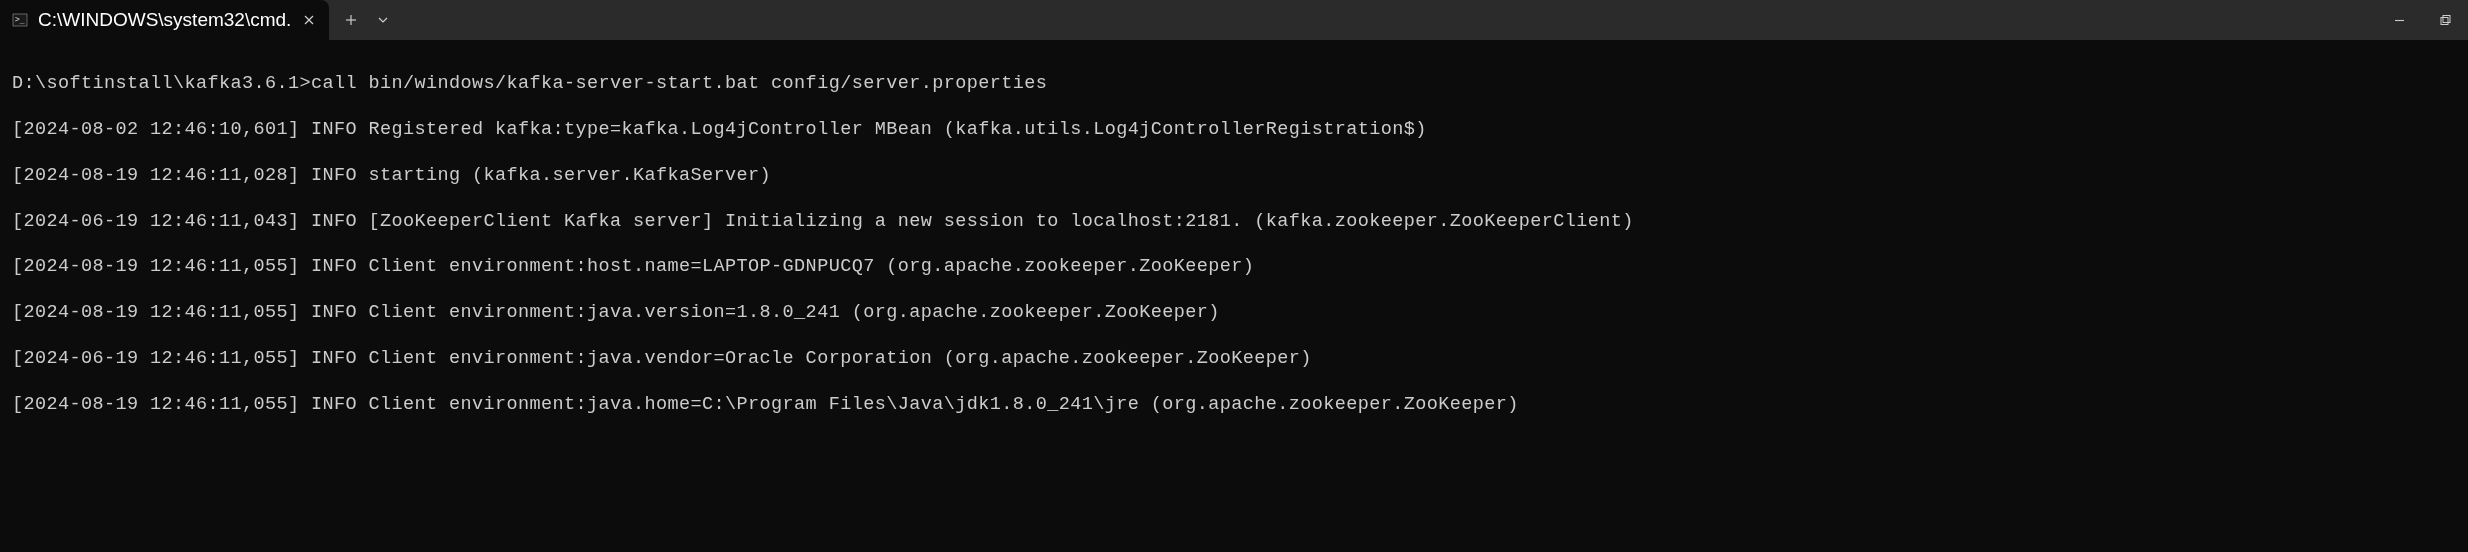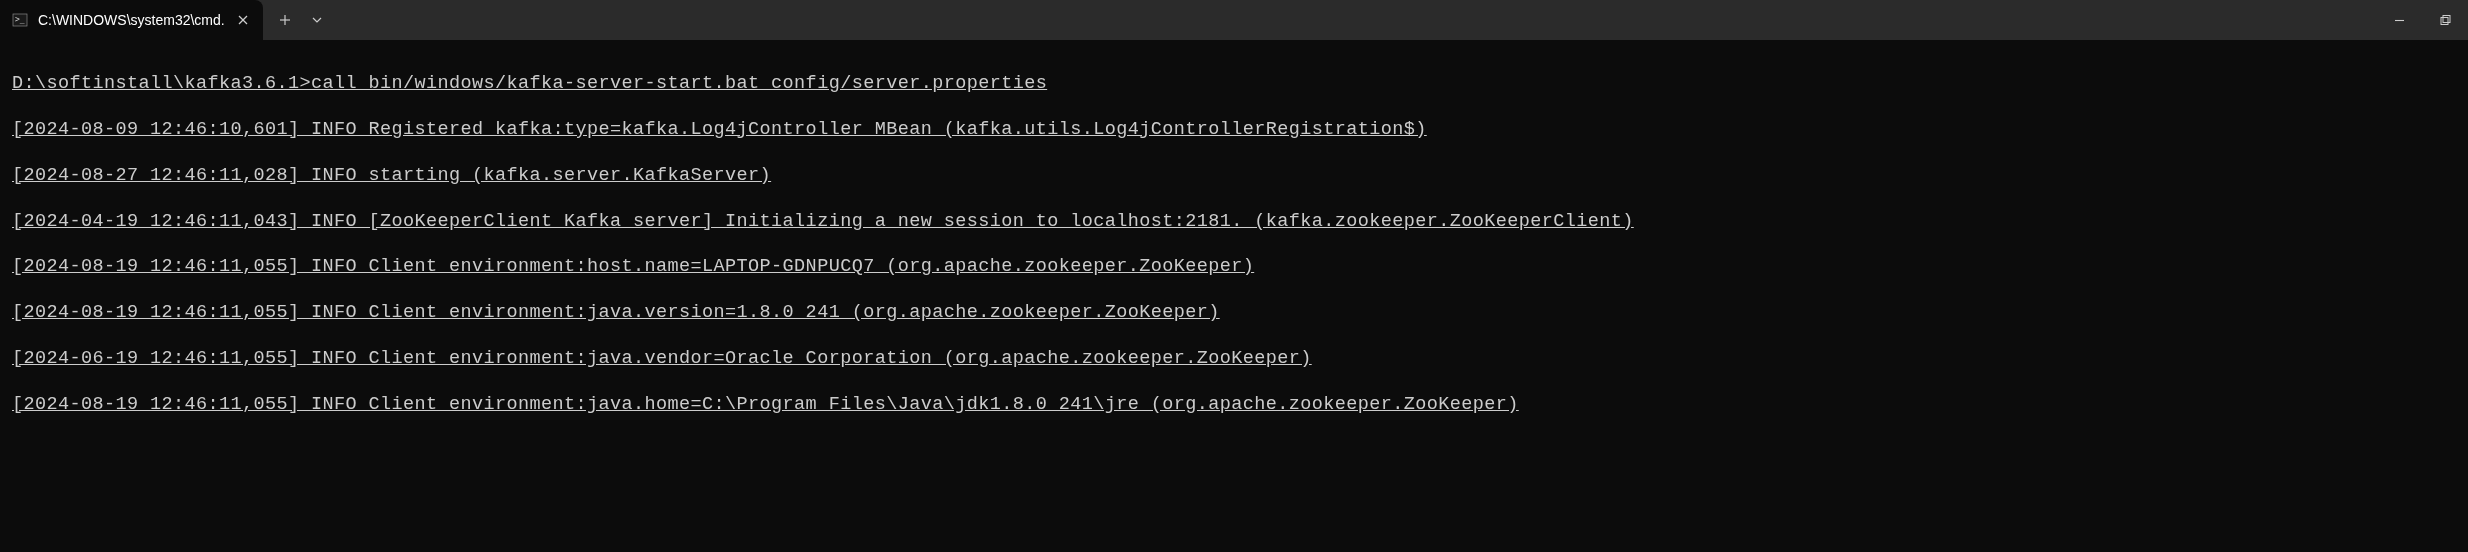--- a/index.html
+++ b/index.html
@@ -39,21 +39,21 @@
     .tab-icon {
       width: 16px;
       height: 16px;
       display: inline-flex;
       align-items: center;
       justify-content: center;
     }
     
     .tab-title {
       color: #ffffff;
-      font-size: 14px;
+      font-size: 19px;
       font-family: 'Segoe UI', sans-serif;
       flex: 1;
       white-space: nowrap;
       overflow: hidden;
       text-overflow: ellipsis;
     }
     
     .tab-close {
       width: 16px;
       height: 16px;
@@ -111,21 +111,20 @@
       font-size: 18.5px;
       line-height: 1.24;
       white-space: pre;
       color: #cccccc;
       letter-spacing: 0.4px;
       overflow: hidden;
     }
     
     .terminal-line {
       white-space: pre;
-      text-decoration: underline;
     }
   </style>
 </head>
 <body>
 
 <div class="title-bar">
   <div class="tab">
     <span class="tab-icon">
       <svg width="16" height="16" viewBox="0 0 16 16">
         <rect x="1" y="2" width="14" height="12" fill="#1a1a1a" stroke="#888" stroke-width="0.7"></rect>
@@ -163,23 +162,23 @@
           <rect x="1" y="2.5" width="7" height="7" fill="none" stroke="#cccccc" stroke-width="1"></rect>
           <rect x="3" y="0.5" width="7" height="7" fill="none" stroke="#cccccc" stroke-width="1"></rect>
         </svg>
       </span>
     </div>
   </div>
 </div>
 
 <div class="terminal-content">
 <div class="terminal-line">D:\softinstall\kafka3.6.1&gt;call bin/windows/kafka-server-start.bat config/server.properties</div>
-<div class="terminal-line">[2024-08-09 12:46:10,601] INFO Registered kafka:type=kafka.Log4jController MBean (kafka.utils.Log4jControllerRegistration$)</div>
-<div class="terminal-line">[2024-08-27 12:46:11,028] INFO starting (kafka.server.KafkaServer)</div>
-<div class="terminal-line">[2024-04-19 12:46:11,043] INFO [ZooKeeperClient Kafka server] Initializing a new session to localhost:2181. (kafka.zookeeper.ZooKeeperClient)</div>
+<div class="terminal-line">[2024-08-02 12:46:10,601] INFO Registered kafka:type=kafka.Log4jController MBean (kafka.utils.Log4jControllerRegistration$)</div>
+<div class="terminal-line">[2024-08-19 12:46:11,028] INFO starting (kafka.server.KafkaServer)</div>
+<div class="terminal-line">[2024-06-19 12:46:11,043] INFO [ZooKeeperClient Kafka server] Initializing a new session to localhost:2181. (kafka.zookeeper.ZooKeeperClient)</div>
 <div class="terminal-line">[2024-08-19 12:46:11,055] INFO Client environment:host.name=LAPTOP-GDNPUCQ7 (org.apache.zookeeper.ZooKeeper)</div>
 <div class="terminal-line">[2024-08-19 12:46:11,055] INFO Client environment:java.version=1.8.0_241 (org.apache.zookeeper.ZooKeeper)</div>
 <div class="terminal-line">[2024-06-19 12:46:11,055] INFO Client environment:java.vendor=Oracle Corporation (org.apache.zookeeper.ZooKeeper)</div>
 <div class="terminal-line">[2024-08-19 12:46:11,055] INFO Client environment:java.home=C:\Program Files\Java\jdk1.8.0_241\jre (org.apache.zookeeper.ZooKeeper)</div>
 
 
 
 
 
 

